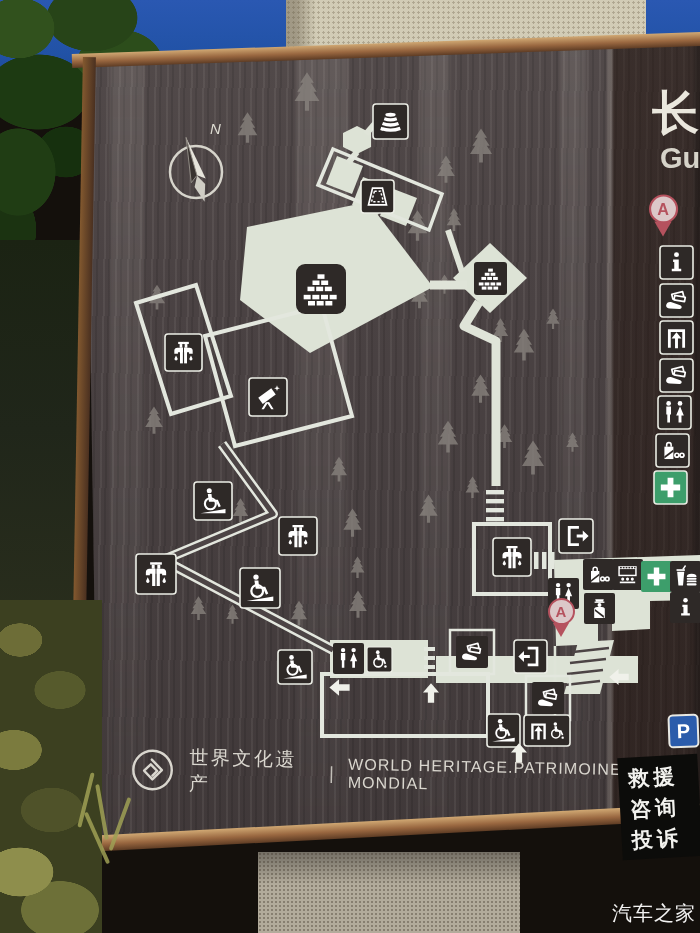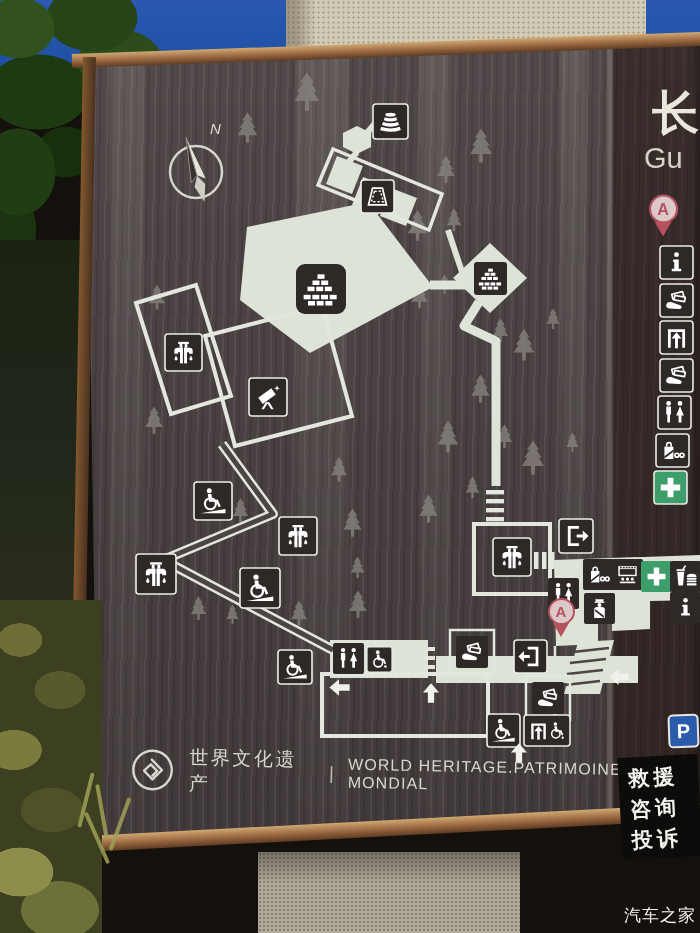--- a/index.html
+++ b/index.html
@@ -52,38 +52,38 @@
       #4c4445;}
   .streak{top:40px;height:800px;background:linear-gradient(180deg,rgba(226,220,212,.12),rgba(226,220,212,.02));filter:blur(1.5px);}
   .panel-dark{left:0;top:0;width:700px;height:933px;background:
       linear-gradient(90deg,rgba(0,0,0,0) 0 606px,rgba(205,194,182,.22) 608px 611px,rgba(28,13,6,.45) 614px 692px,rgba(16,8,4,.58) 696px 700px);}
   .rail{z-index:7;background:linear-gradient(180deg,#d0a873,#996740 55%,#5e3c24);}
   .rail-left{z-index:7;background:linear-gradient(90deg,#83592f,#4a3020);}
 
   
   .map-svg{left:0;top:0;width:700px;height:933px;z-index:8;}
   .t-cn{left:652px;top:82px;z-index:9;font-size:47px;font-weight:600;color:#eae7dd;}
-  .t-en{left:644px;top:142px;z-index:9;font-size:29px;font-weight:400;color:#d6d3c9;}
+  .t-en{left:660px;top:142px;z-index:9;font-size:29px;font-weight:700;color:#d6d3c9;}
   .heritage{left:130px;top:750px;height:50px;z-index:9;display:flex;align-items:center;gap:14px;
             transform:rotate(1.1deg);color:#d9d6ce;}
   .heritage .cn{font-size:19px;letter-spacing:2.5px;font-weight:500;}
   .heritage .dv{font-size:18px;opacity:.85;}
   .heritage .en{font-size:16px;letter-spacing:1.1px;font-weight:500;}
   .pin{z-index:9;display:flex;flex-direction:column;align-items:center;width:30px;}
   .pin-head{width:27px;height:27px;border-radius:50%;background:#dcc8c9;border:2px solid #b5525e;
             color:#b5525e;font-weight:bold;font-size:15px;display:flex;align-items:center;justify-content:center;}
   .pin-tail{width:0;height:0;border-left:8px solid transparent;border-right:8px solid transparent;
             border-top:14px solid #b5525e;margin-top:-2px;}
   .p-sign{left:668px;top:714px;width:31px;height:34px;z-index:9;background:#2b5cab;
           border:2px solid #e8e8e2;border-radius:5px;color:#fff;font-weight:bold;font-size:20px;
           display:flex;align-items:center;justify-content:center;transform:rotate(-2deg);}
   .rescue{left:620px;top:756px;width:80px;height:102px;z-index:9;background:#0c0c0a;
           transform:rotate(-3.2deg);color:#f2f2ee;font-size:21px;font-weight:bold;
           line-height:31px;padding:5px 0 0 10px;letter-spacing:4px;}
-  .watermark{right:4px;bottom:6px;z-index:11;font-size:17px;color:rgba(255,255,255,.95);letter-spacing:1px;}
+  .watermark{right:4px;bottom:6px;z-index:11;font-size:20px;color:rgba(255,255,255,.95);letter-spacing:1px;}
 </style>
 </head>
 <body>
 
 <div id="stage">
 
   <div class="abs sky"></div>
   <div class="abs pillar"></div>
   <div class="abs foliage-tl"></div>
   <div class="abs left-strip"></div>

